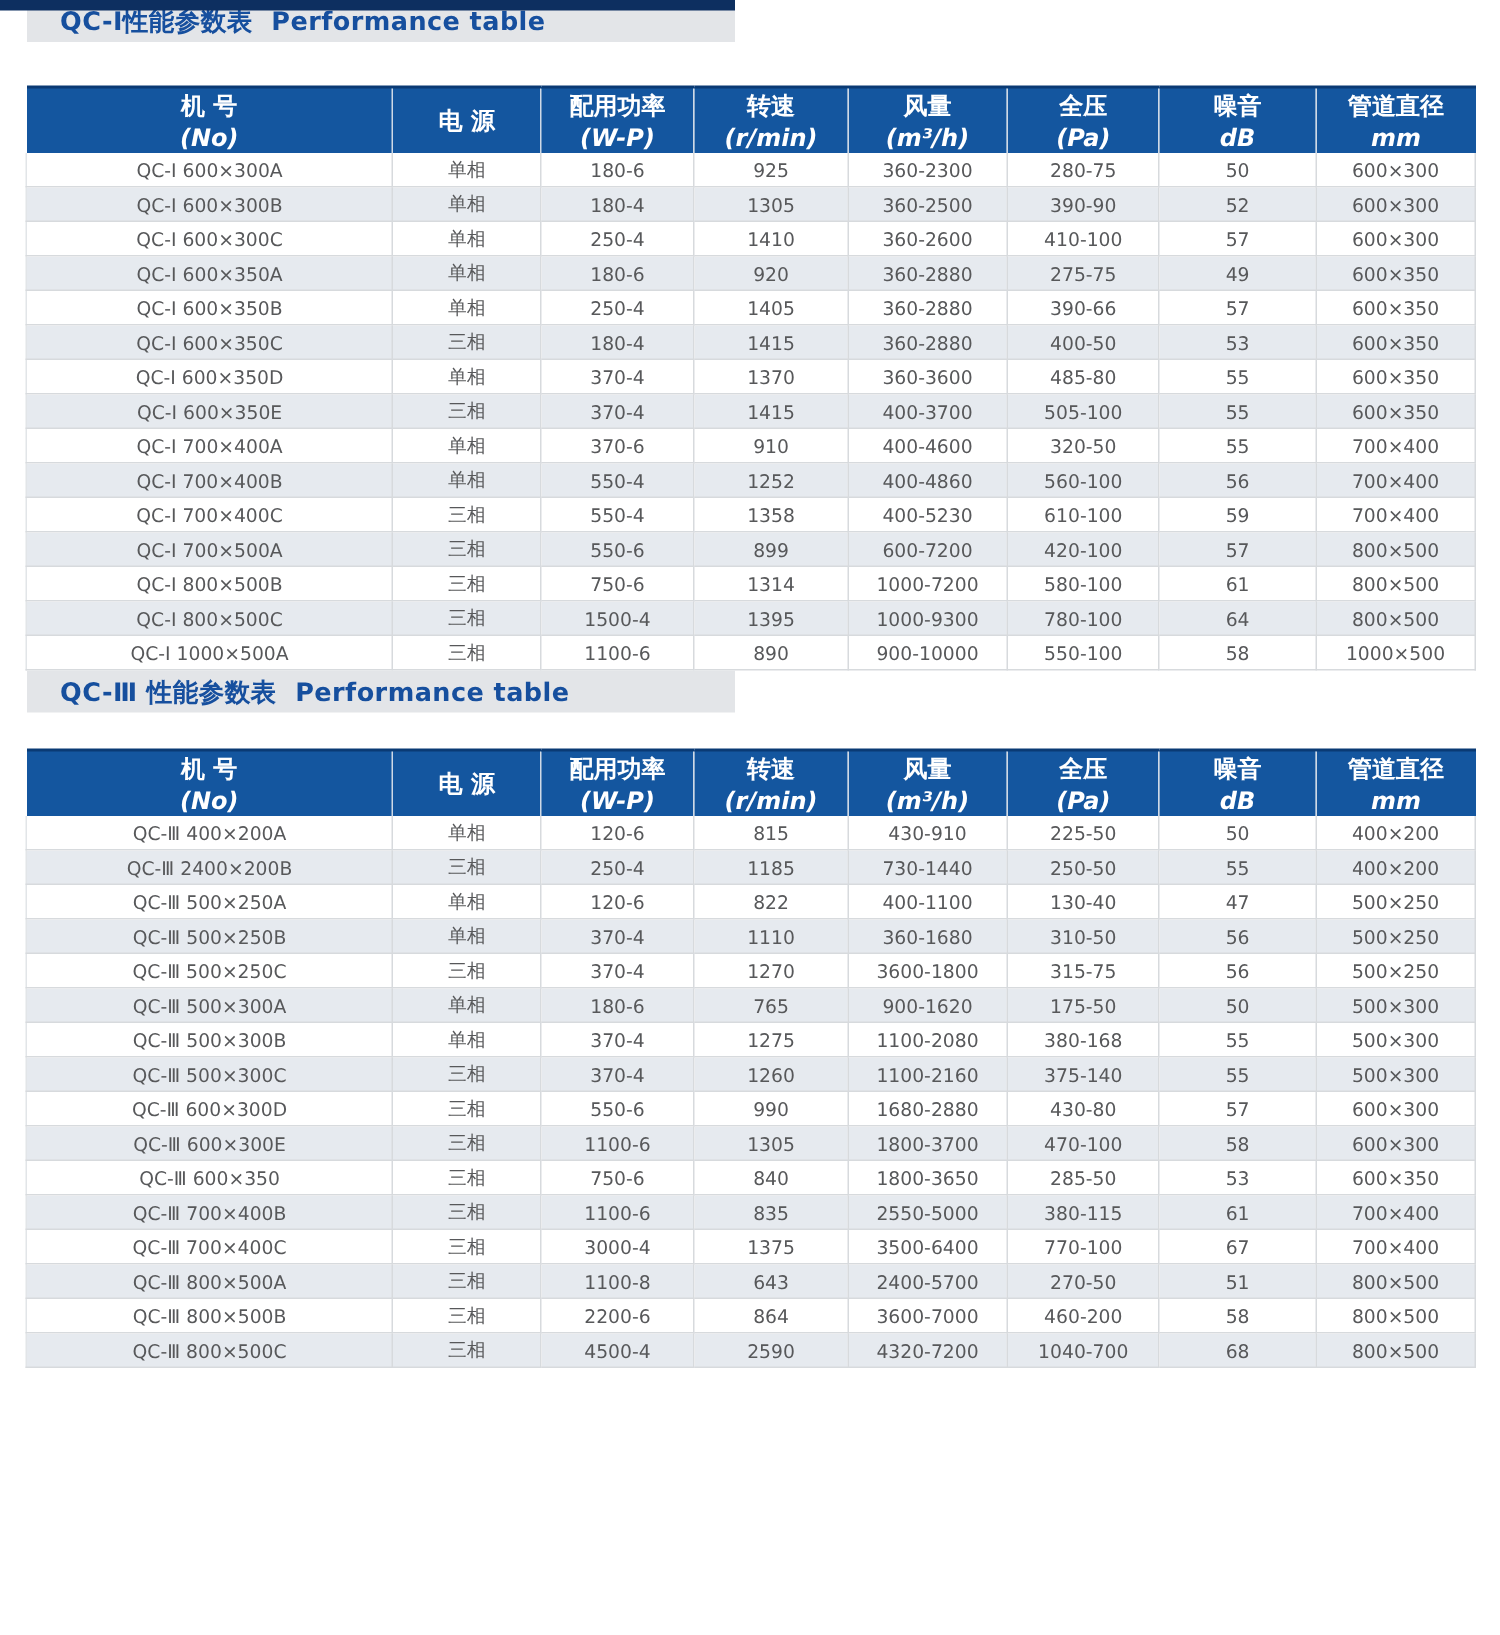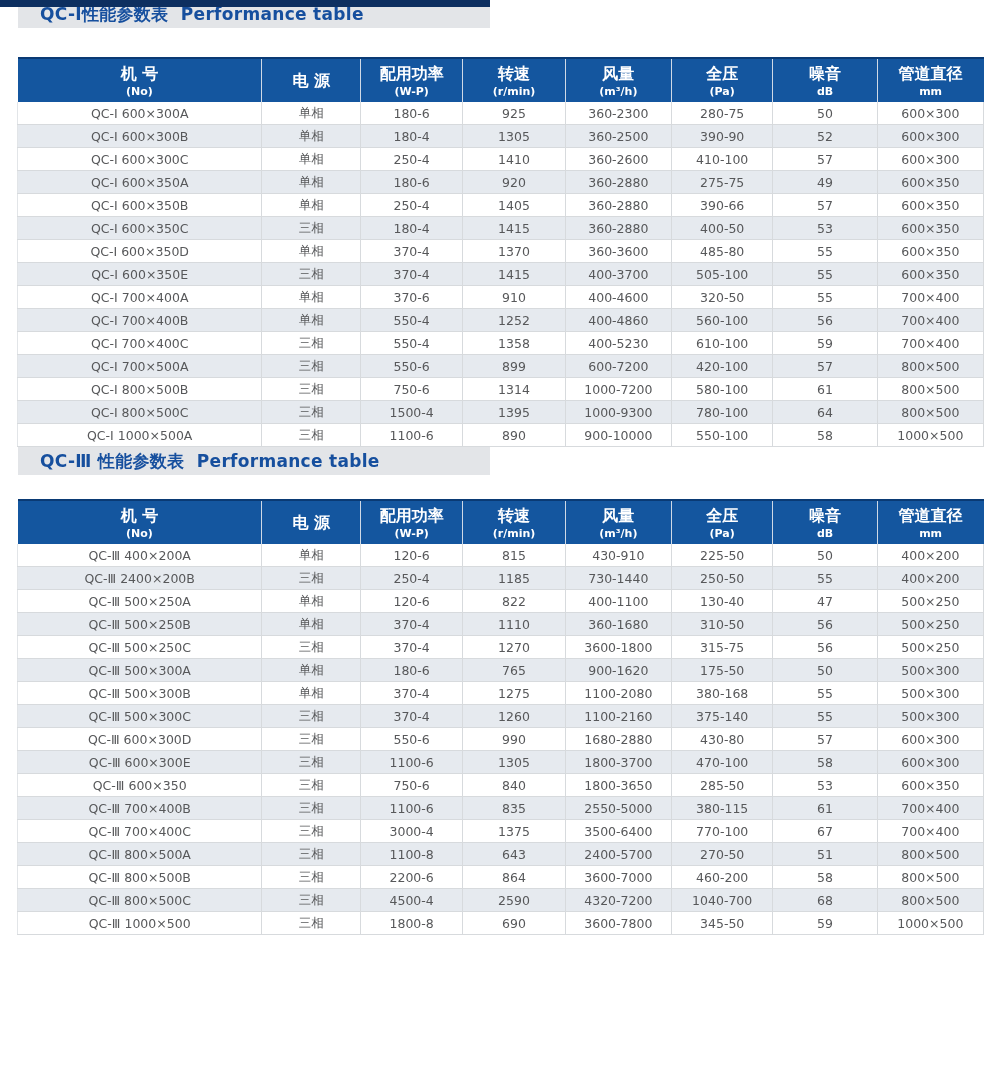--- a/index.html
+++ b/index.html
@@ -24,21 +24,21 @@
   .t1{margin-top:29px;}
   .tb2{}
   .t2{margin-top:24px;}
   .perf-table thead th{
     background:#14569f;color:#ffffff;font-weight:bold;
     border-right:1px solid #cfd9e6;border-top:2px solid #0a3a74;
     height:43px;vertical-align:middle;text-align:center;padding:0;
   }
   .perf-table thead th:last-child{border-right:none;}
   .perf-table thead th .l1{font-size:16px;line-height:1.45;}
-  .perf-table thead th .l2{font-size:11px;line-height:1.25;}
+  .perf-table thead th .l2{font-size:16px;line-height:1.25;font-style:italic;}
   .perf-table tbody td{
     font-size:12.5px;color:#57585a;text-align:center;height:22px;
     border-bottom:1px solid #d7dadd;border-right:1px solid #d7dadd;
     padding:0;white-space:nowrap;overflow:hidden;
   }
   .perf-table tbody td:first-child{border-left:1px solid #e2e5e8;text-align:center;}
   .perf-table tbody tr:nth-child(even){background:#e6eaef;}
   .col-model{width:25.3%;}
   .col-power{width:10.2%;}
   .col-wp{width:10.6%;}
@@ -463,26 +463,16 @@
         <tr>
           <td>QC-Ⅲ 800×500C</td>
           <td>三相</td>
           <td>4500-4</td>
           <td>2590</td>
           <td>4320-7200</td>
           <td>1040-700</td>
           <td>68</td>
           <td>800×500</td>
         </tr>
-        <tr>
-          <td>QC-Ⅲ 1000×500</td>
-          <td>三相</td>
-          <td>1800-8</td>
-          <td>690</td>
-          <td>3600-7800</td>
-          <td>345-50</td>
-          <td>59</td>
-          <td>1000×500</td>
-        </tr>
       </tbody>
   </table>
 
 </div>
 
 </body></html>

